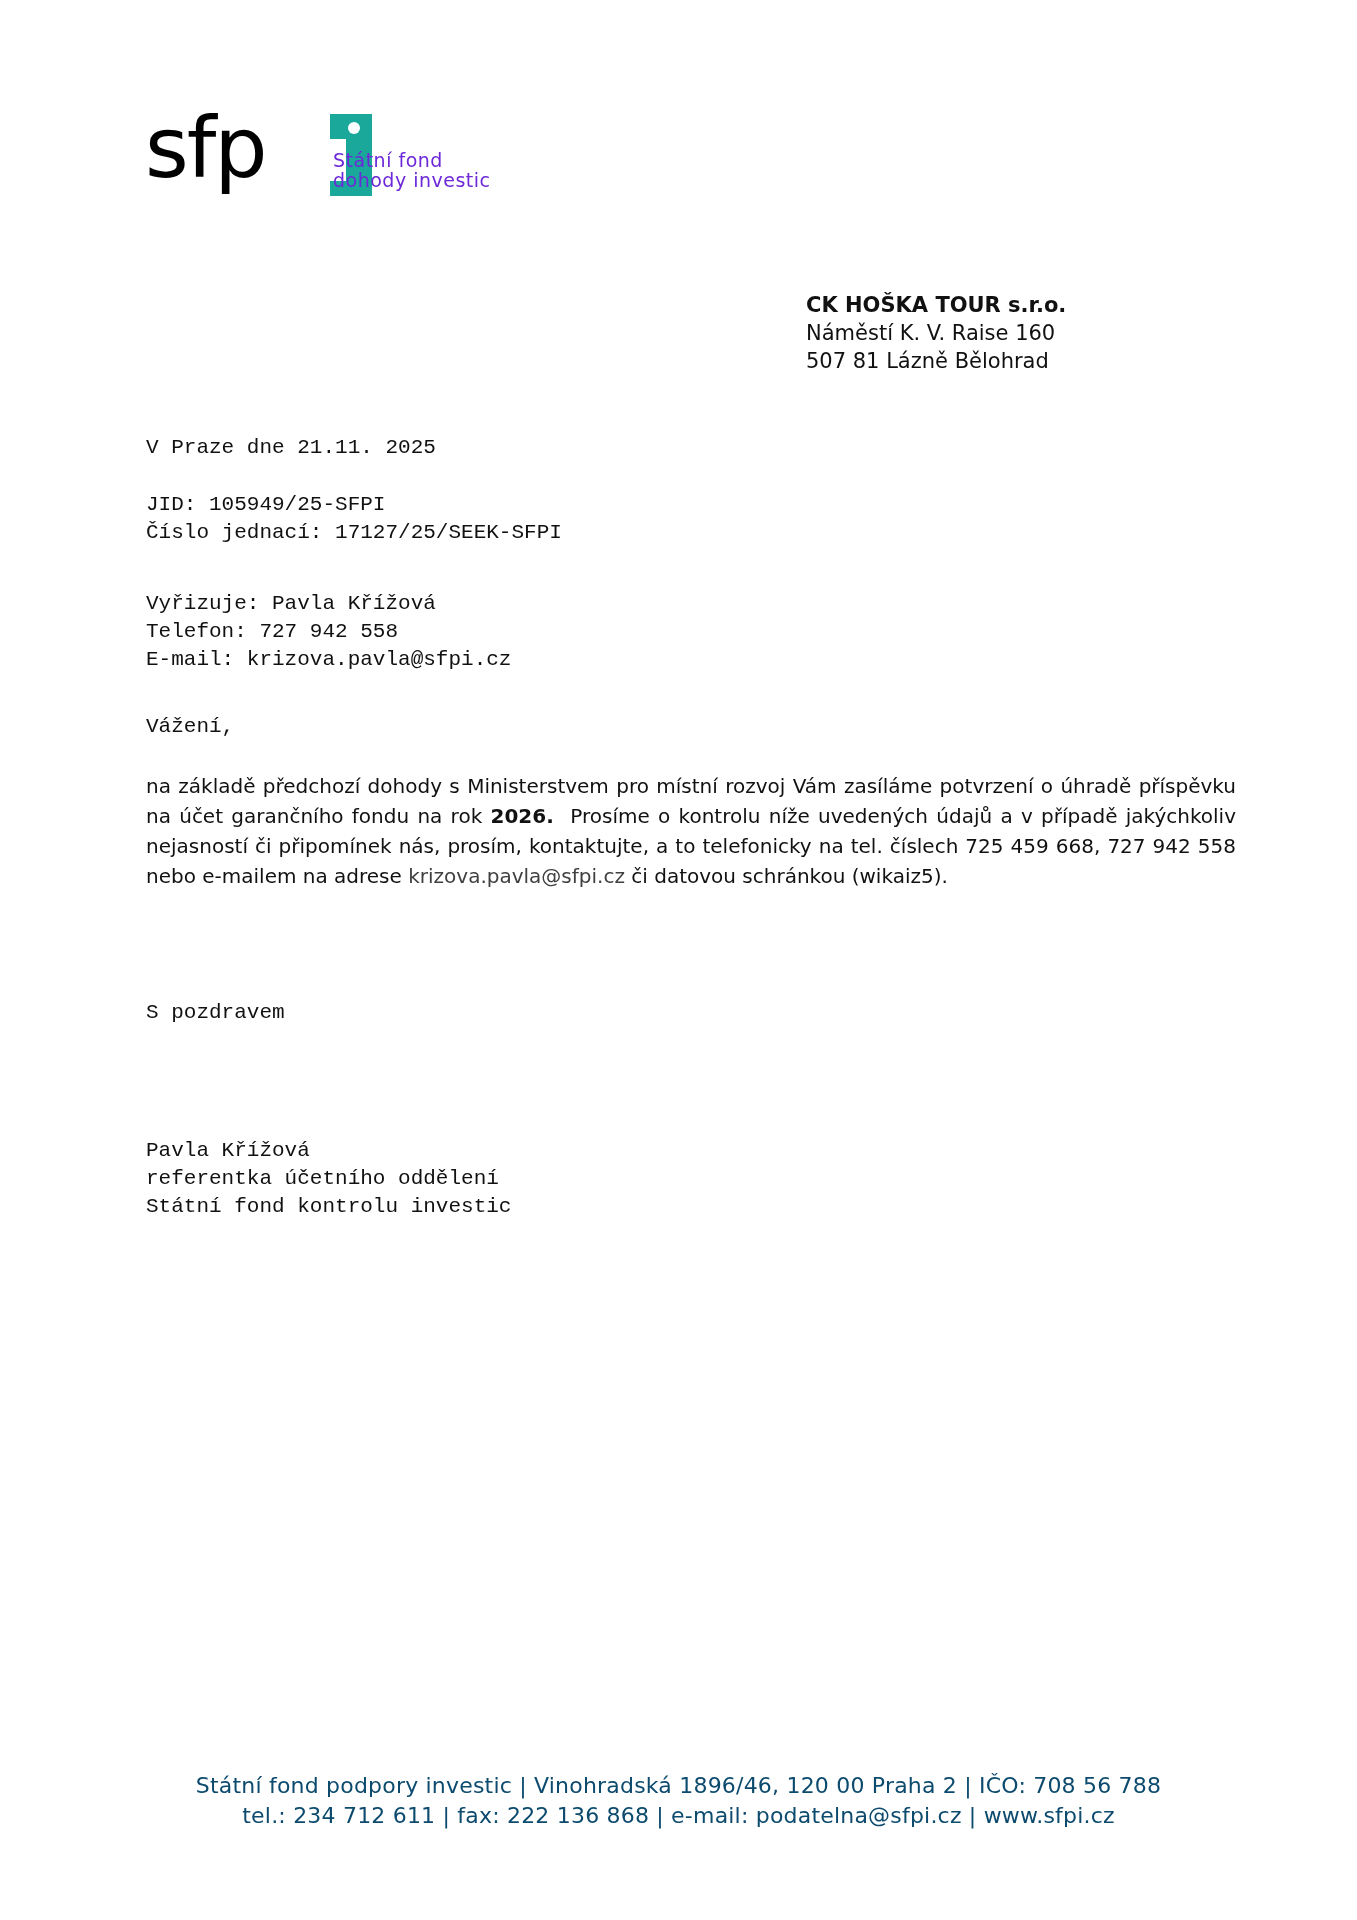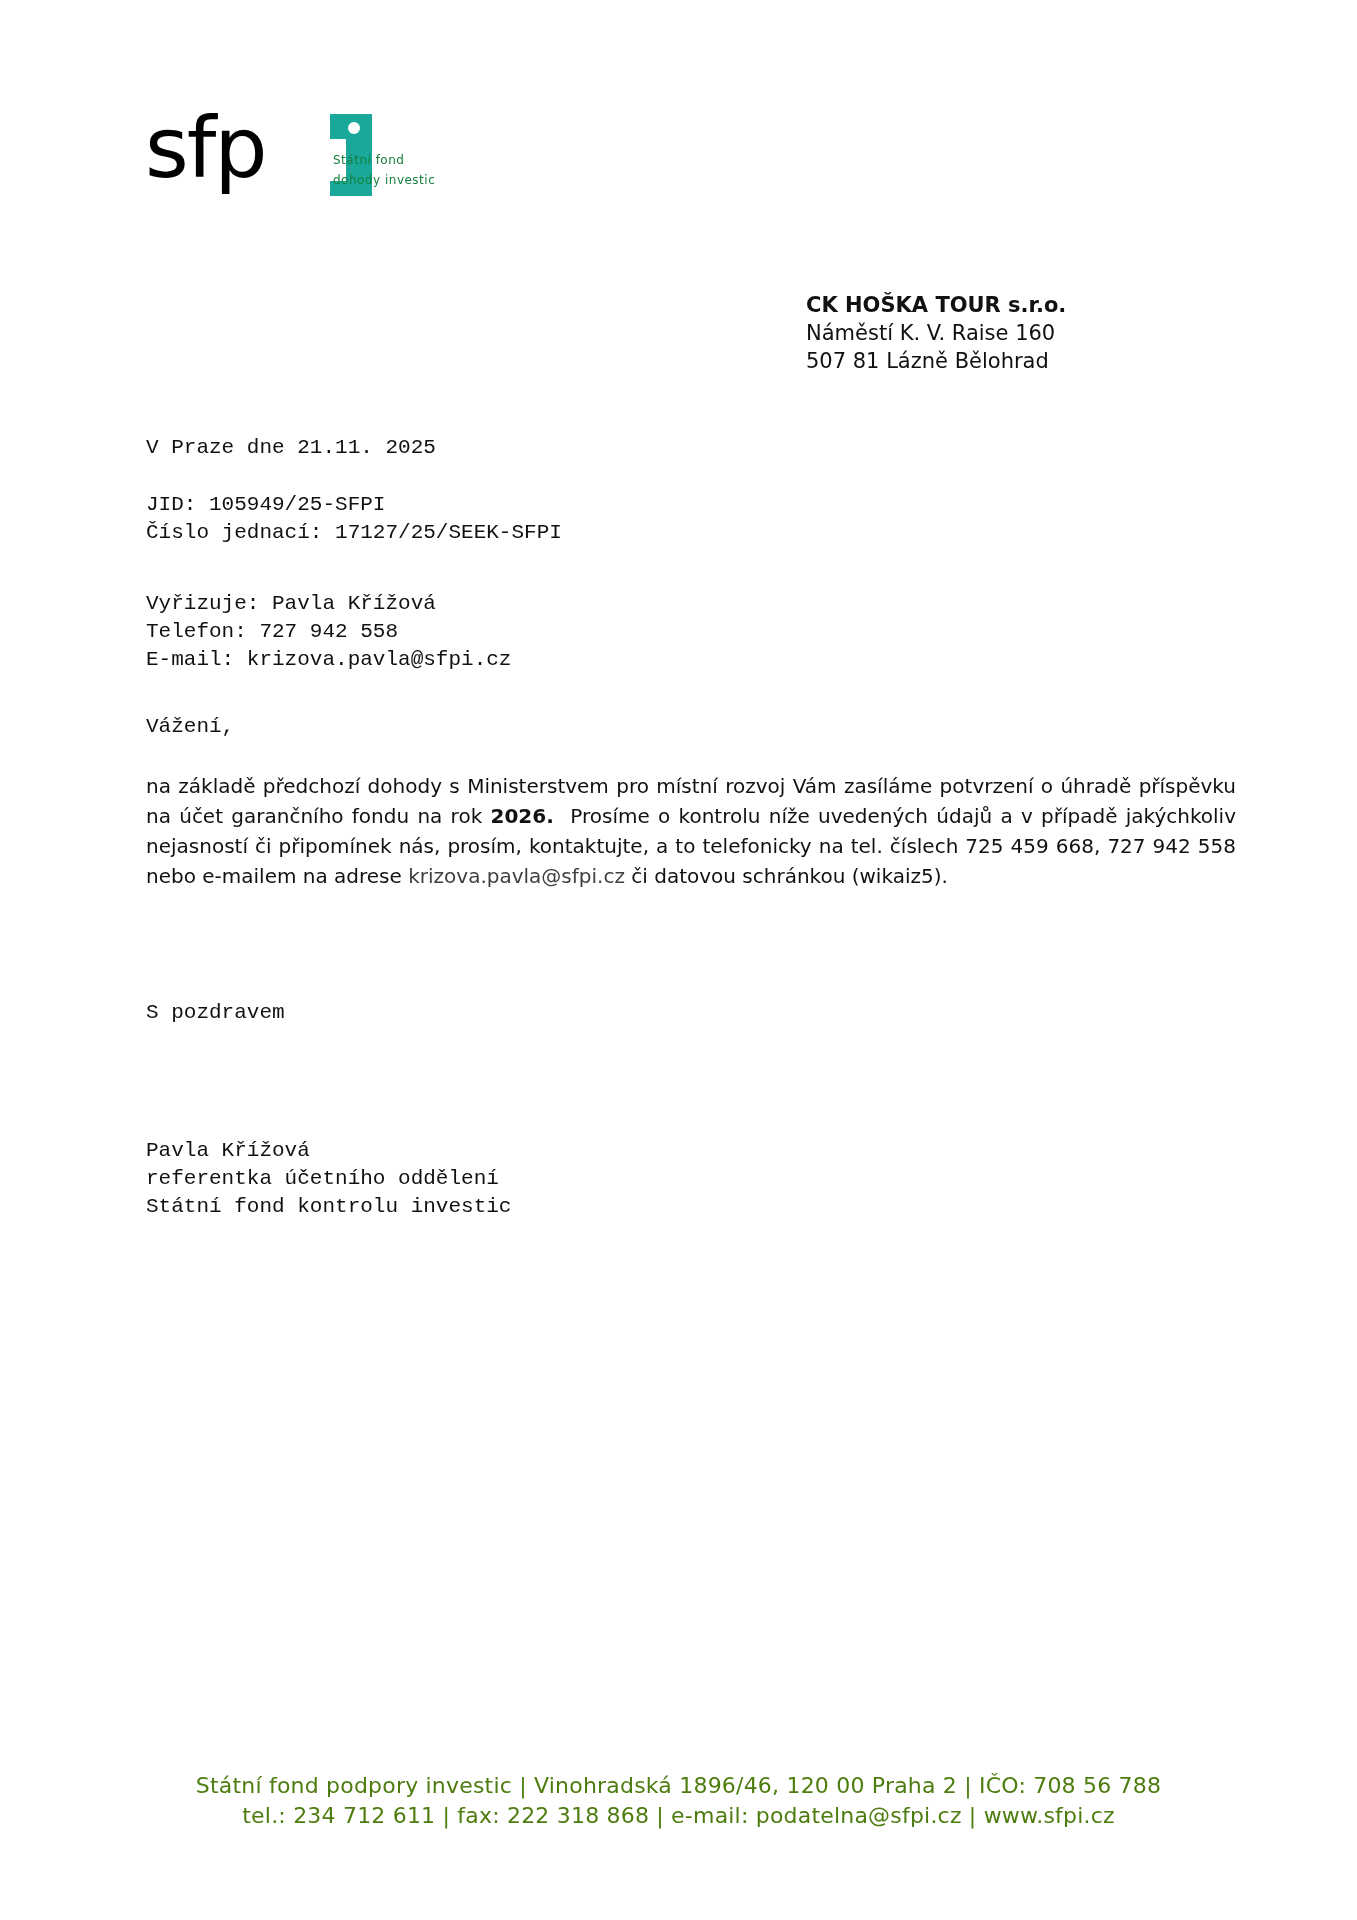--- a/index.html
+++ b/index.html
@@ -6,30 +6,30 @@
     body { width: 1357px; height: 1920px; position: relative; overflow: hidden;
            font-family: "DejaVu Sans", sans-serif; color: #111; }
     .abs { position: absolute; }
     
     .logo { left: 145px; top: 112px; width: 330px; height: 100px; }
     .logo-letters { position: absolute; left: 0; top: -14px; font-family: "DejaVu Sans", sans-serif;
                     font-size: 84px; color: #000000; letter-spacing: -2px; line-height: 100px; }
     .logo-block { position: absolute; left: 185px; top: 2px; width: 42px; height: 82px; background: #1aa89a; }
     .logo-block .dot { position: absolute; left: 18px; top: 8px; width: 12px; height: 12px; border-radius: 50%; background: #fff; }
     .logo-block .gap { position: absolute; left: 0; top: 25px; width: 16px; height: 42px; background: #fff; }
-    .logo-sub { position: absolute; left: 188px; top: 40px; font-size: 12px; color: #15803d; line-height: 20px; letter-spacing: 0.5px; }
+    .logo-sub { position: absolute; left: 188px; top: 40px; font-size: 19px; color: #6d28d9; line-height: 20px; letter-spacing: 0.5px; }
     .logo-sub div { white-space: nowrap; }
 
     .recipient { left: 806px; top: 291px; font-size: 21px; line-height: 28px; font-family: "DejaVu Sans", sans-serif; }
     .recipient .name { font-weight: bold; }
 
     .block { left: 146px; font-size: 21px; line-height: 28px; font-family: Liberation Mono, monospace; }
     .para { left: 146px; top: 771px; width: 1090px; font-size: 20px; line-height: 30px; text-align: justify; }
     .para a { color: #404040; }
-    .footer { left: 0; width: 1357px; top: 1771px; text-align: center; font-size: 22px; line-height: 30px; color: #4d7c0f; letter-spacing: 0.2px; }
+    .footer { left: 0; width: 1357px; top: 1771px; text-align: center; font-size: 22px; line-height: 30px; color: #0c4a6e; letter-spacing: 0.2px; }
   </style>
 </head>
 <body>
 
 <div class="abs logo">
   <div class="logo-letters">sfp</div>
   <div class="logo-block">
     <div class="dot"></div>
     <div class="gap"></div>
   </div>
@@ -65,14 +65,14 @@
 <div class="abs block" style="top:999px;">S pozdravem</div>
 
 <div class="abs block" style="top:1137px;">
   <div>Pavla Křížová</div>
   <div>referentka účetního oddělení</div>
   <div>Státní fond kontrolu investic</div>
 </div>
 
 <div class="abs footer">
   <div>Státní fond podpory investic | Vinohradská 1896/46, 120 00 Praha 2 | IČO: 708 56 788</div>
-  <div>tel.: 234 712 611 | fax: 222 318 868 | e-mail: podatelna@sfpi.cz | www.sfpi.cz</div>
+  <div>tel.: 234 712 611 | fax: 222 136 868 | e-mail: podatelna@sfpi.cz | www.sfpi.cz</div>
 </div>
 
 </body></html>

